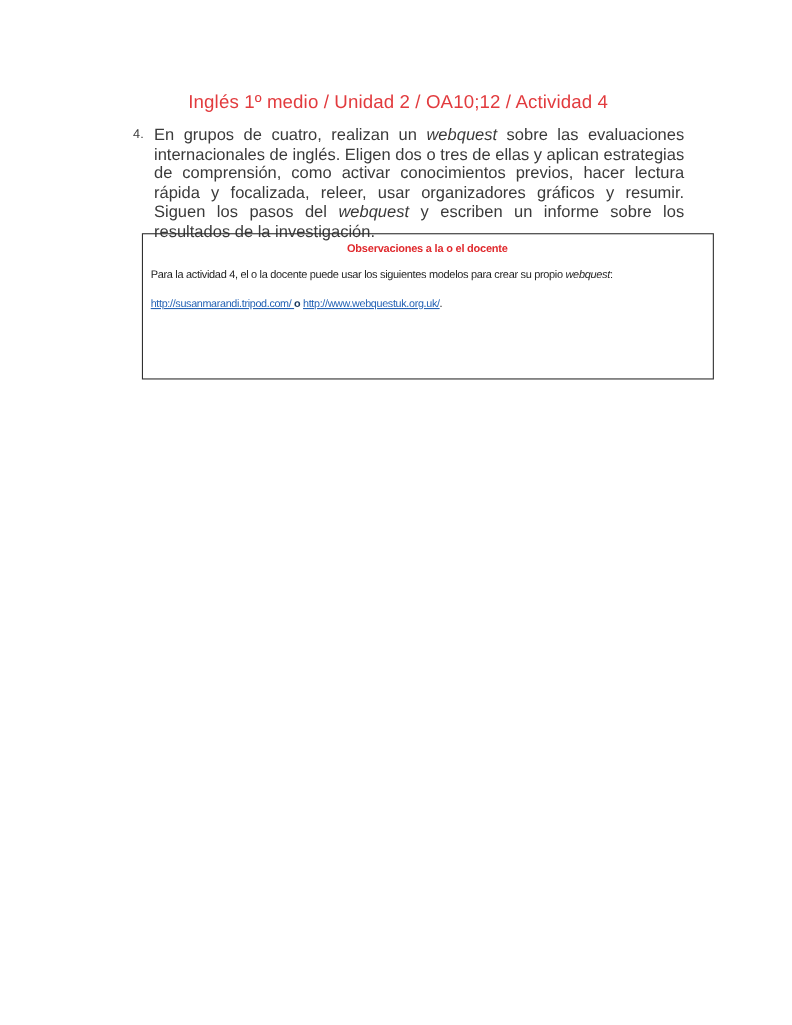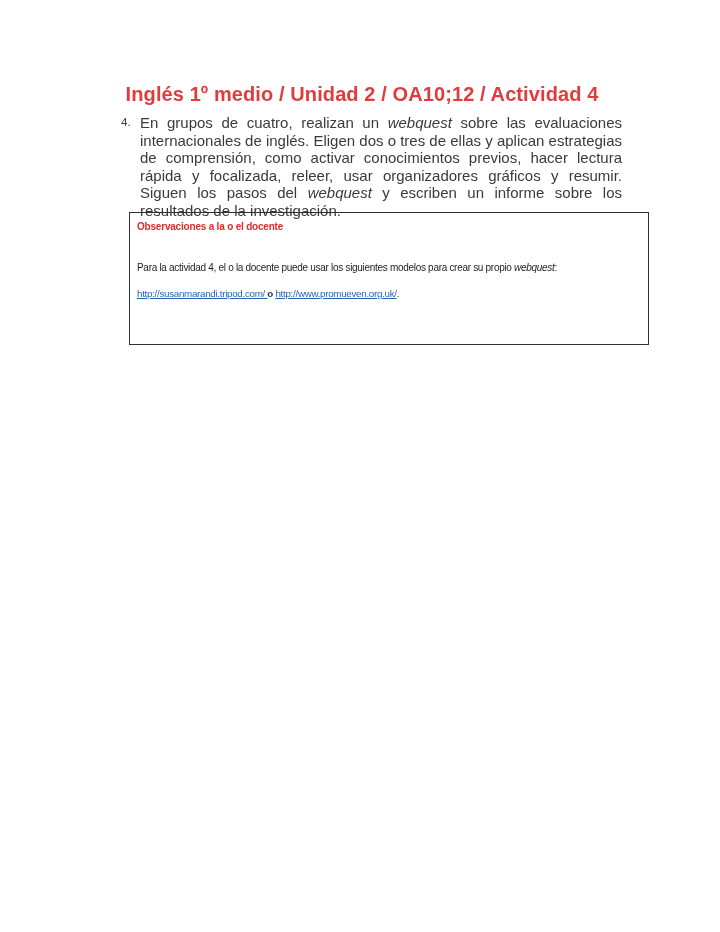--- a/index.html
+++ b/index.html
@@ -16,22 +16,22 @@
     overflow: hidden;
   }
   .doc-title {
     position: absolute;
     top: 83px;
     left: 112px;
     width: 500px;
     margin: 0;
     text-align: center;
     color: #e23b3e;
-    font-size: 20px;
-    font-weight: 700;
+    font-size: 17px;
+    font-weight: 400;
     letter-spacing: 0.1px;
   }
   .activity {
     position: absolute;
     top: 114px;
     left: 121px;
     width: 501px;
     display: flex;
     color: #3a3a3a;
   }
@@ -59,21 +59,22 @@
     box-sizing: border-box;
     border: 1.5px solid #303030;
     padding: 8px 8px 6px 7px;
     color: #1e1e1e;
   }
   .note-heading {
     color: #e02a2e;
     font-weight: bold;
     font-size: 10px;
     letter-spacing: -0.2px;
-    margin: 0 0 30px 0;
+    margin: 0 0 13px 0;
+    text-align: center;
   }
   .note-intro {
     margin: 0 0 15px 0;
     font-size: 10px;
     letter-spacing: -0.3px;
     white-space: nowrap;
   }
   .note-links {
     margin: 0 0 16px 0;
     font-size: 9.8px;
@@ -110,17 +111,17 @@
   <div class="activity">
     <span class="activity-number">4.</span>
     <p class="activity-text"><span>En grupos de cuatro, realizan un </span><i>webquest</i><span> sobre las evaluaciones internacionales de inglés. Eligen dos o tres de ellas y aplican estrategias de comprensión, como activar conocimientos previos, hacer lectura rápida y focalizada, releer, usar organizadores gráficos y resumir. Siguen los pasos del </span><i>webquest</i><span> y escriben un informe sobre los resultados de la investigación.</span></p>
   </div>
 
   <div class="note-box">
     <p class="note-heading">Observaciones a la o el docente</p>
 
     <p class="note-intro"><span>Para la actividad 4, el o la docente puede usar los siguientes modelos para crear su propio </span><i>webquest</i><span>:</span></p>
 
-    <p class="note-links"><a href="#">http://susanmarandi.tripod.com/ </a><span class="link-or">o </span><a href="#">http://www.promueven.org.uk/</a><span class="link-period">.</span></p>
+    <p class="note-links"><a href="#">http://susanmarandi.tripod.com/ </a><span class="link-or">o </span><a href="#">http://www.webquestuk.org.uk/</a><span class="link-period">.</span></p>
 
   </div>
 
 </div>
 
 </body></html>

